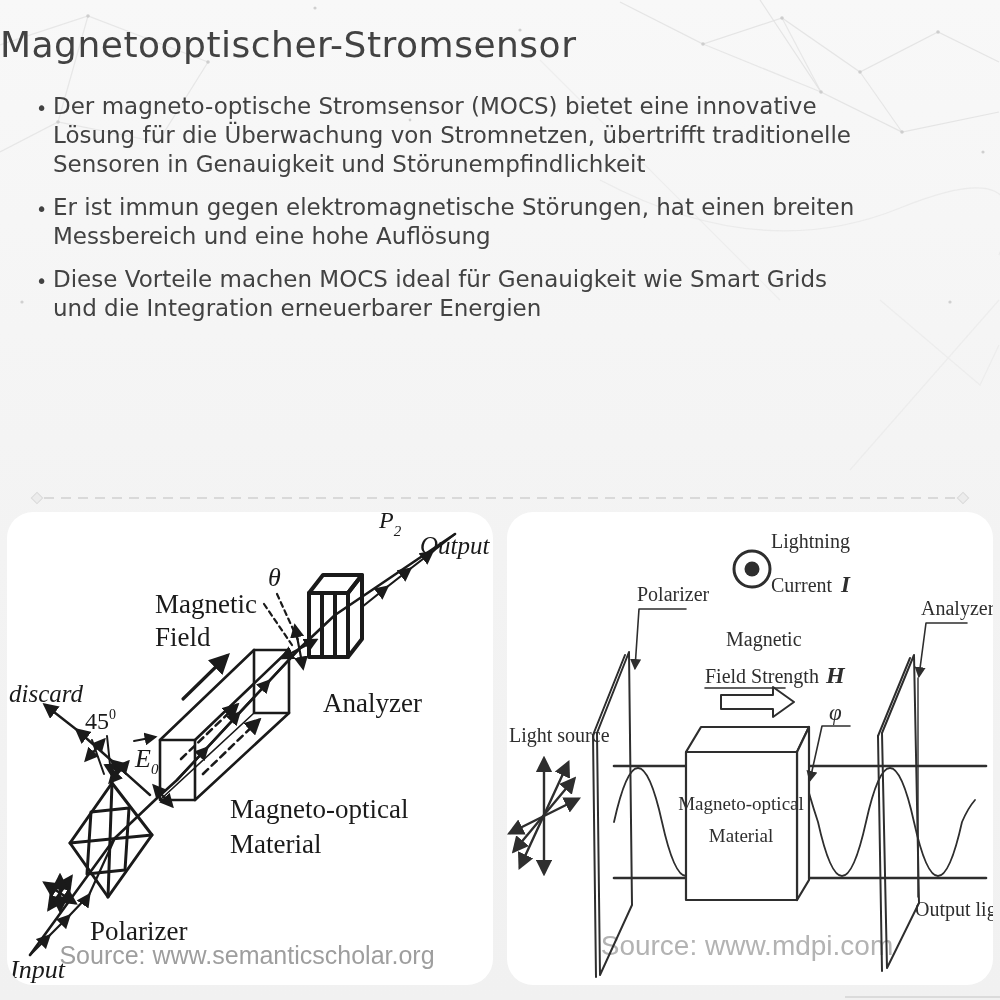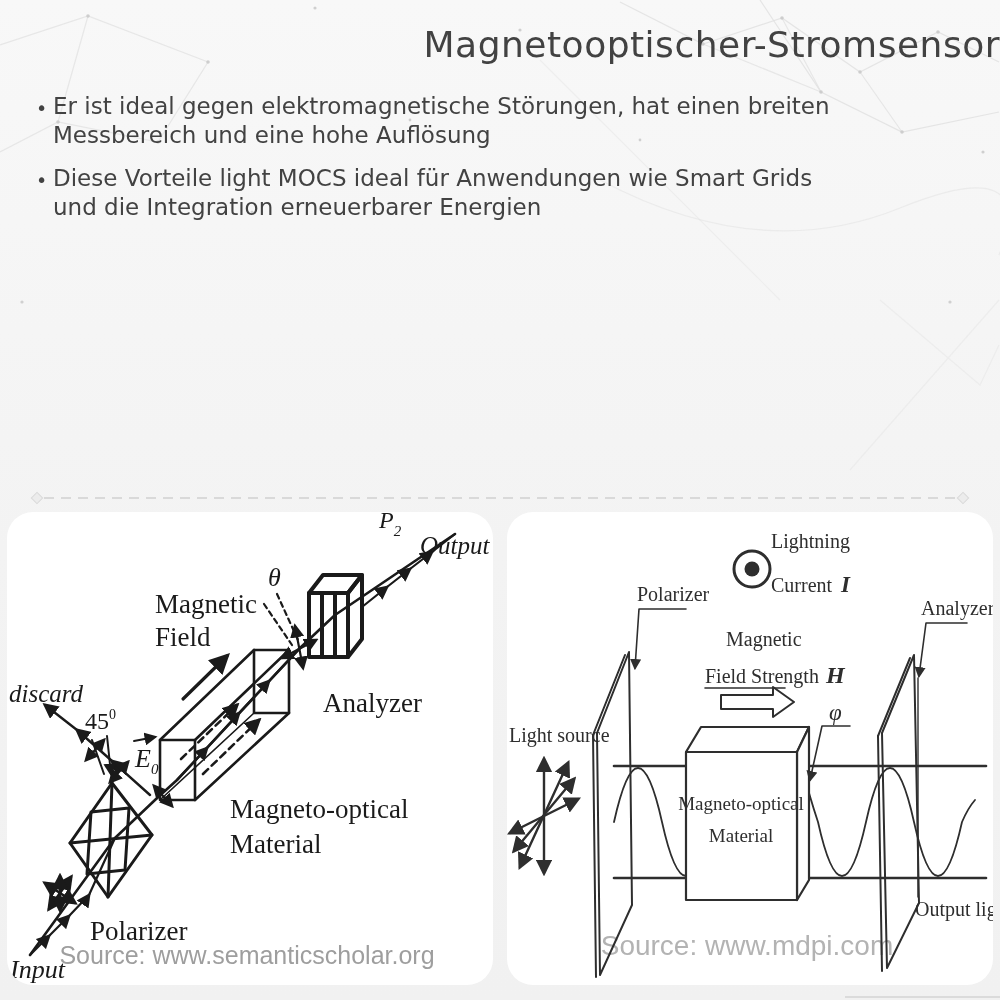--- a/index.html
+++ b/index.html
@@ -8,21 +8,21 @@
   }
   html,body{margin:0;padding:0;}
   .page{
     position:relative;width:1000px;height:1000px;overflow:hidden;
     background:linear-gradient(180deg,#f8f8f8 0%,#f3f3f3 55%,#f1f1f1 100%);
     font-family:"DejaVu Sans","Liberation Sans",sans-serif;color:var(--ink);
   }
   .mesh{position:absolute;left:0;top:0;z-index:0;pointer-events:none;}
   .content{position:relative;z-index:1;}
   .title{
-    position:absolute;left:0;top:24px;width:1000px;text-align:right;margin:0;
+    position:absolute;left:0;top:24px;width:1000px;text-align:left;margin:0;
     font-size:36px;font-weight:500;letter-spacing:.5px;color:var(--ink);
   }
   .bullets{
     position:absolute;left:36px;top:92px;width:940px;margin:0;padding:0;list-style:none;
   }
   .bullets li{
     position:relative;padding-left:17px;margin-bottom:14px;
     font-size:23px;line-height:29px;color:var(--ink);white-space:pre-line;
   }
   .bullets li::before{
@@ -85,23 +85,26 @@
       <line x1="44" y1="498" x2="956" y2="498" stroke-width="2" stroke-dasharray="10 7"></line>
       <rect x="33" y="494" width="8" height="8" transform="rotate(45 37 498)" fill="#ececec"></rect>
       <rect x="959" y="494" width="8" height="8" transform="rotate(45 963 498)" fill="#ececec"></rect>
     </g>
   </svg>
 
   <div class="content">
     <h1 class="title">Magnetooptischer-Stromsensor</h1>
 
     <ul class="bullets">
-      <li><span>Er ist ideal gegen elektromagnetische Störungen, hat einen breiten
+      <li><span>Der magneto-optische Stromsensor (MOCS) bietet eine innovative
+Lösung für die Überwachung von Stromnetzen, übertrifft traditionelle
+Sensoren in Genauigkeit und Störunempfindlichkeit</span></li>
+      <li><span>Er ist immun gegen elektromagnetische Störungen, hat einen breiten
 Messbereich und eine hohe Auflösung</span></li>
-      <li><span>Diese Vorteile light MOCS ideal für Anwendungen wie Smart Grids
+      <li><span>Diese Vorteile machen MOCS ideal für Genauigkeit wie Smart Grids
 und die Integration erneuerbarer Energien</span></li>
     </ul>
 
     <div class="figures">
 
       <figure class="panel">
         <svg width="486" height="473" viewBox="0 0 486 473">
           <defs>
             <marker id="mL" viewBox="0 0 10 10" refX="8" refY="5" markerWidth="6.5" markerHeight="6.5" orient="auto-start-reverse">
               <path d="M0,0 L10,5 L0,10 z" fill="#1a1a1a"></path>

